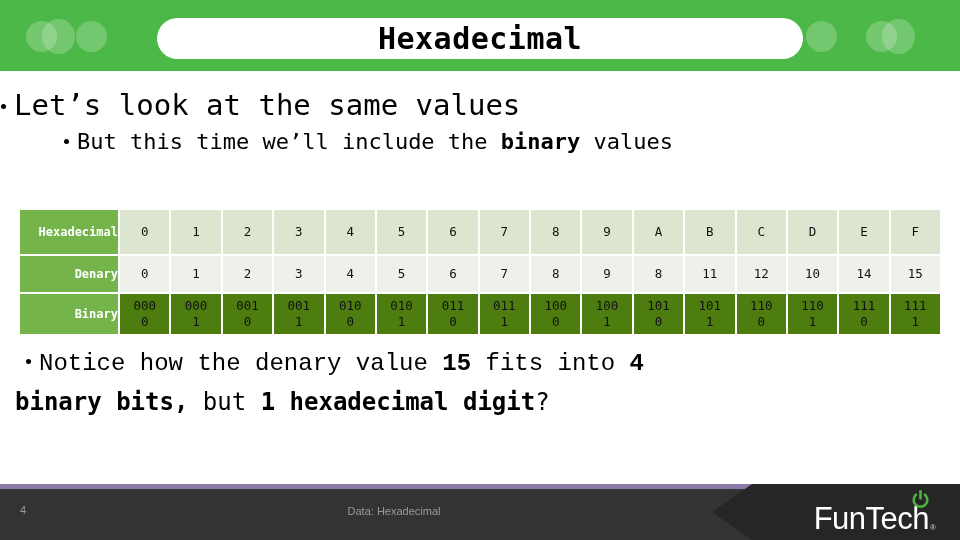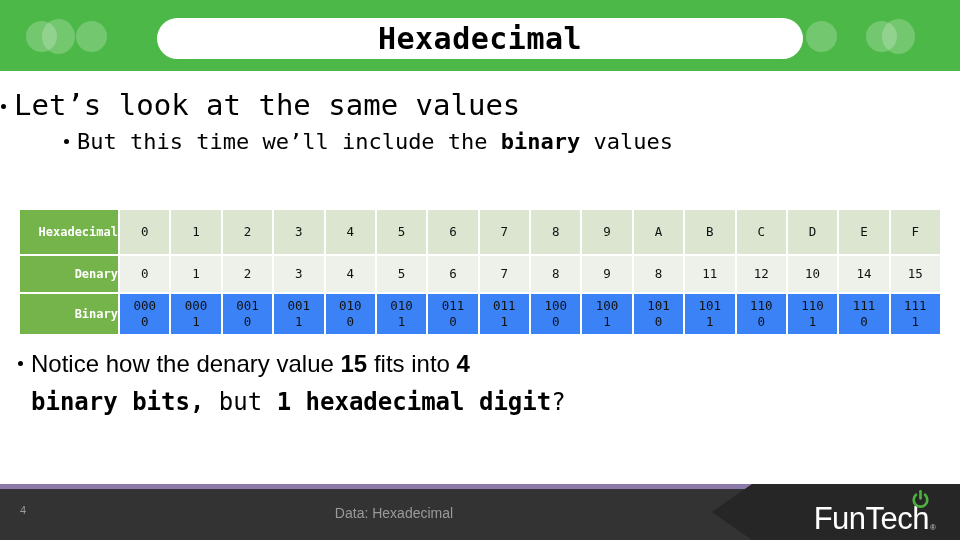--- a/index.html
+++ b/index.html
@@ -112,44 +112,44 @@
     line-height: 15px;
   }
   .cell {
     text-align: center;
     font-size: 12.5px;
     color: #111;
     line-height: 16px;
   }
   .row-hex .cell   { background: #dbe5d0; height: 44px; }
   .row-den .cell   { background: #eef1ea; height: 26px; }
-  .row-bin .cell   { background: #3b82f6; height: 40px; }
+  .row-bin .cell   { background: #4d7c0f; height: 40px; }
   .row-hex .row-label { height: 44px; }
   .row-den .row-label { height: 36px; }
   .row-bin .row-label { height: 40px; }
   .bin-wrap { display: block; }
 
   
   .bullets-bottom {
     position: absolute;
     left: 0;
     top: 345px;
     width: 940px;
   }
   .notice-line {
     display: flex;
     align-items: baseline;
-    padding-left: 18px;
-    font-family: Liberation Sans, sans-serif;
+    padding-left: 26px;
+    font-family: Liberation Mono, monospace;
     font-size: 24px;
     line-height: 38px;
     color: #000;
   }
   .notice-cont {
-    padding-left: 31px;
+    padding-left: 15px;
     font-family: "DejaVu Sans Mono", "Liberation Mono", monospace;
     font-size: 24px;
     line-height: 38px;
     color: #000;
   }
   .b { font-weight: bold; }
 
   
   .footer {
     position: absolute;
@@ -184,21 +184,21 @@
     font-size: 11px;
     color: #9a9a9a;
   }
   .footer-center {
     position: absolute;
     left: 0;
     top: 21px;
     width: 788px;
     text-align: center;
     font-family: "Liberation Sans", sans-serif;
-    font-size: 14px;
+    font-size: 11px;
     color: #9a9a9a;
   }
   .logo {
     position: absolute;
     right: 24px;
     top: 12px;
     height: 38px;
     display: flex;
     align-items: flex-end;
   }

